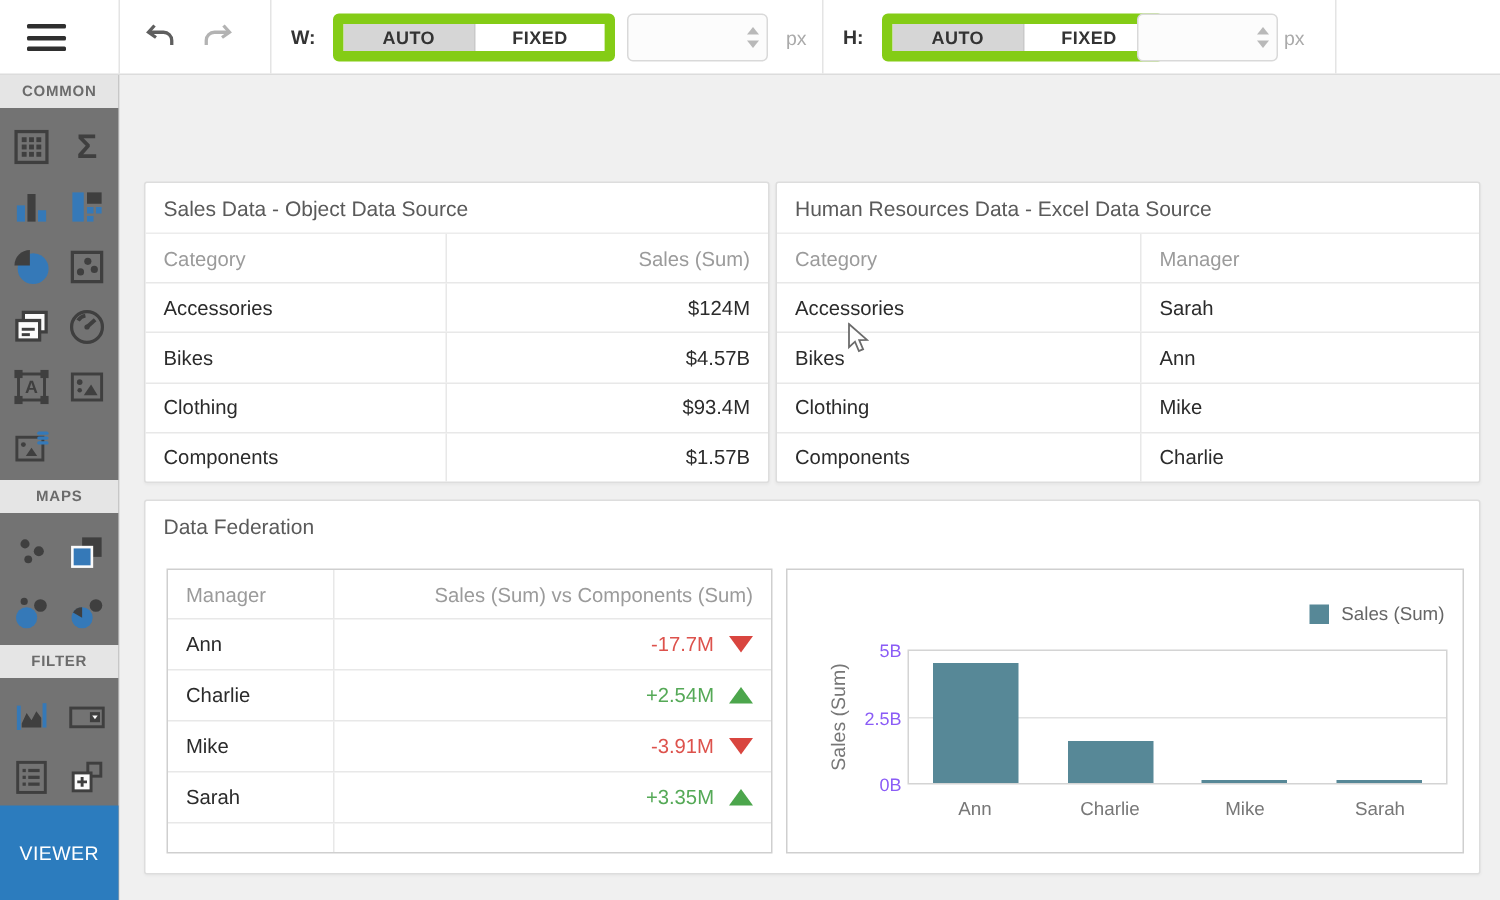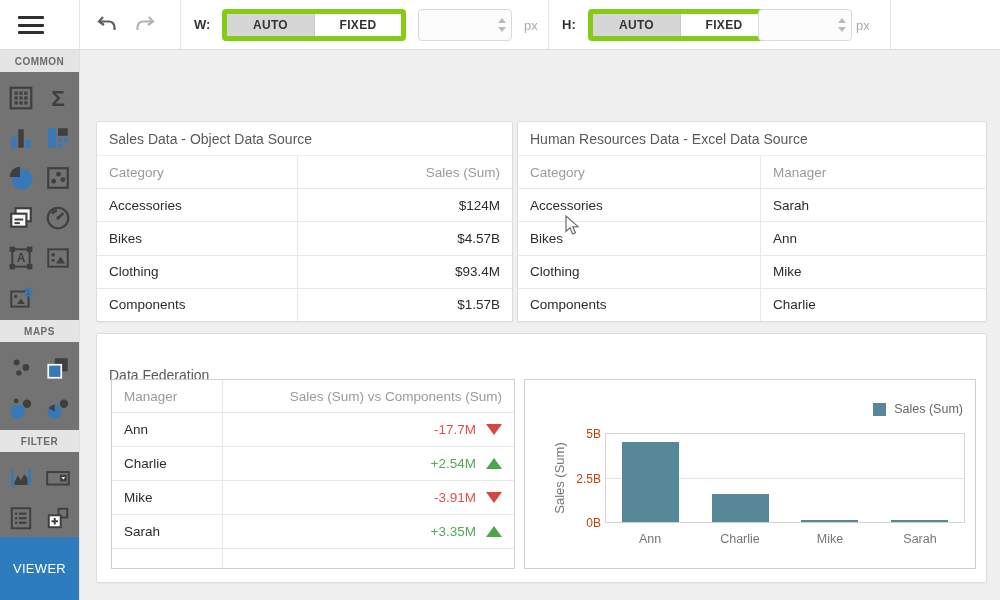--- a/index.html
+++ b/index.html
@@ -9,21 +9,21 @@
   
   .toolbar { position:absolute; left:0; top:0; width:1000px; height:50px; background:#fff;
              border-bottom:1px solid #dcdcdc; z-index:5; }
   .tb-sep { position:absolute; top:0; width:1px; height:49px; background:#e4e4e4; }
   .hamburger { position:absolute; left:18px; top:14px; width:26px; height:22px; cursor:pointer;
                display:flex; flex-direction:column; justify-content:space-between; padding:2px 0; }
   .hamburger span { display:block; height:3px; background:#2f2f2f; border-radius:1px; }
   .tb-icon-btn { position:absolute; top:10px; width:30px; height:30px; background:none; border:none;
                  display:flex; align-items:center; justify-content:center; cursor:pointer; }
   .dim-label { position:absolute; top:17px; font-size:13px; font-weight:bold; color:#333; }
-  .toggle { position:absolute; top:9px; height:32px; display:flex; border:5px solid #84cc16;
+  .toggle { position:absolute; top:9px; height:32px; display:flex; border:7px solid #84cc16;
             border-radius:4px; overflow:hidden; background:#fff; }
   .toggle button { width:87px; font-size:12px; font-weight:bold; color:#333; border:none;
                    background:#fff; cursor:pointer; font-family:inherit; letter-spacing:.3px; }
   .toggle button.on { background:#d6d6d6; }
   .toggle button + button { border-left:1px solid #c9c9c9; }
   .spinner { position:absolute; top:9px; height:32px; width:94px; border:1px solid #d9d9d9;
              border-radius:4px; background:#fcfcfc; display:flex; align-items:center; }
   .spinner input { flex:1; min-width:0; border:none; background:transparent; outline:none;
                    font-family:inherit; font-size:13px; padding-left:8px; }
   .spin-arrows { width:18px; display:flex; flex-direction:column; align-items:center; gap:4px; cursor:pointer; }
@@ -50,21 +50,21 @@
                cursor:pointer; display:flex; align-items:center; justify-content:center; }
 
   .panel { position:absolute; background:#fff; border:1px solid #ddd; border-radius:2px;
            box-shadow:0 1px 2px rgba(0,0,0,.04); }
   .p1 { left:16px; top:71px;  width:417px; height:201px; }
   .p2 { left:437px; top:71px; width:470px; height:201px; }
   .p3 { left:16px; top:283px; width:891px; height:250px; }
 
   .caption { height:34px; display:flex; align-items:center; padding-left:12px; font-size:14px;
              color:#5a5a5a; border-bottom:1px solid #ececec; }
-  .p3 .caption { border-bottom:none;margin-top:24px; }
+  .p3 .caption { border-bottom:none; }
 
   .dtable { display:flex; flex-direction:column; height:165px; }
   .drow { flex:1; display:flex; border-bottom:1px solid #e8e8e8; font-size:13.5px; color:#2b2b2b; }
   .drow:last-child { border-bottom:none; }
   .drow.head { color:#9b9b9b;text-align:center; }
   .dcell { display:flex; align-items:center; padding:0 12px; }
   .dcell.c1 { border-right:1px solid #e8e8e8; }
   .dcell.right { justify-content:flex-end; }
   .p1 .c1 { width:201px; } .p1 .c2 { flex:1; }
   .p2 .c1 { width:243px; } .p2 .c2 { flex:1; }
@@ -86,21 +86,21 @@
 
   .chartbox { position:absolute; left:427px; top:45px; width:452px; height:190px; border:1px solid #cfcfcf; background:#fff; }
   .legend { position:absolute; top:22px; right:12px; display:flex; align-items:center; gap:8px;
             font-size:12.5px; color:#666; }
   .legend .sw { width:13px; height:13px; background:#578897; }
   .plot { position:absolute; left:80px; top:53px; width:360px; height:90px; border:1px solid #d4d4d4;
           display:flex; align-items:flex-end; }
   .gridline { position:absolute; left:0; top:50%; width:100%; height:1px; background:#e2e2e2; }
   .slot { width:25%; height:100%; display:flex; align-items:flex-end; justify-content:center; position:relative; z-index:1; }
   .bar { width:57px; background:#578897; }
-  .ytick { position:absolute; width:34px; text-align:right; font-size:12px; color:#c2410c; transform:translateY(-50%); }
+  .ytick { position:absolute; width:34px; text-align:right; font-size:12px; color:#8b5cf6; transform:translateY(-50%); }
   .ylabel { position:absolute; left:14px; top:98px; font-size:13px; color:#777;
             transform:translate(-50%,-50%) rotate(-90deg); white-space:nowrap; left:34px; }
   .xlabels { position:absolute; left:80px; top:152px; width:360px; display:flex; }
   .xlabels span { width:25%; text-align:center; font-size:12.5px; color:#777; }
 
   .cursor { position:absolute; left:485px; top:165px; z-index:9; pointer-events:none; }
 </style>
 </head>
 <body>
 

